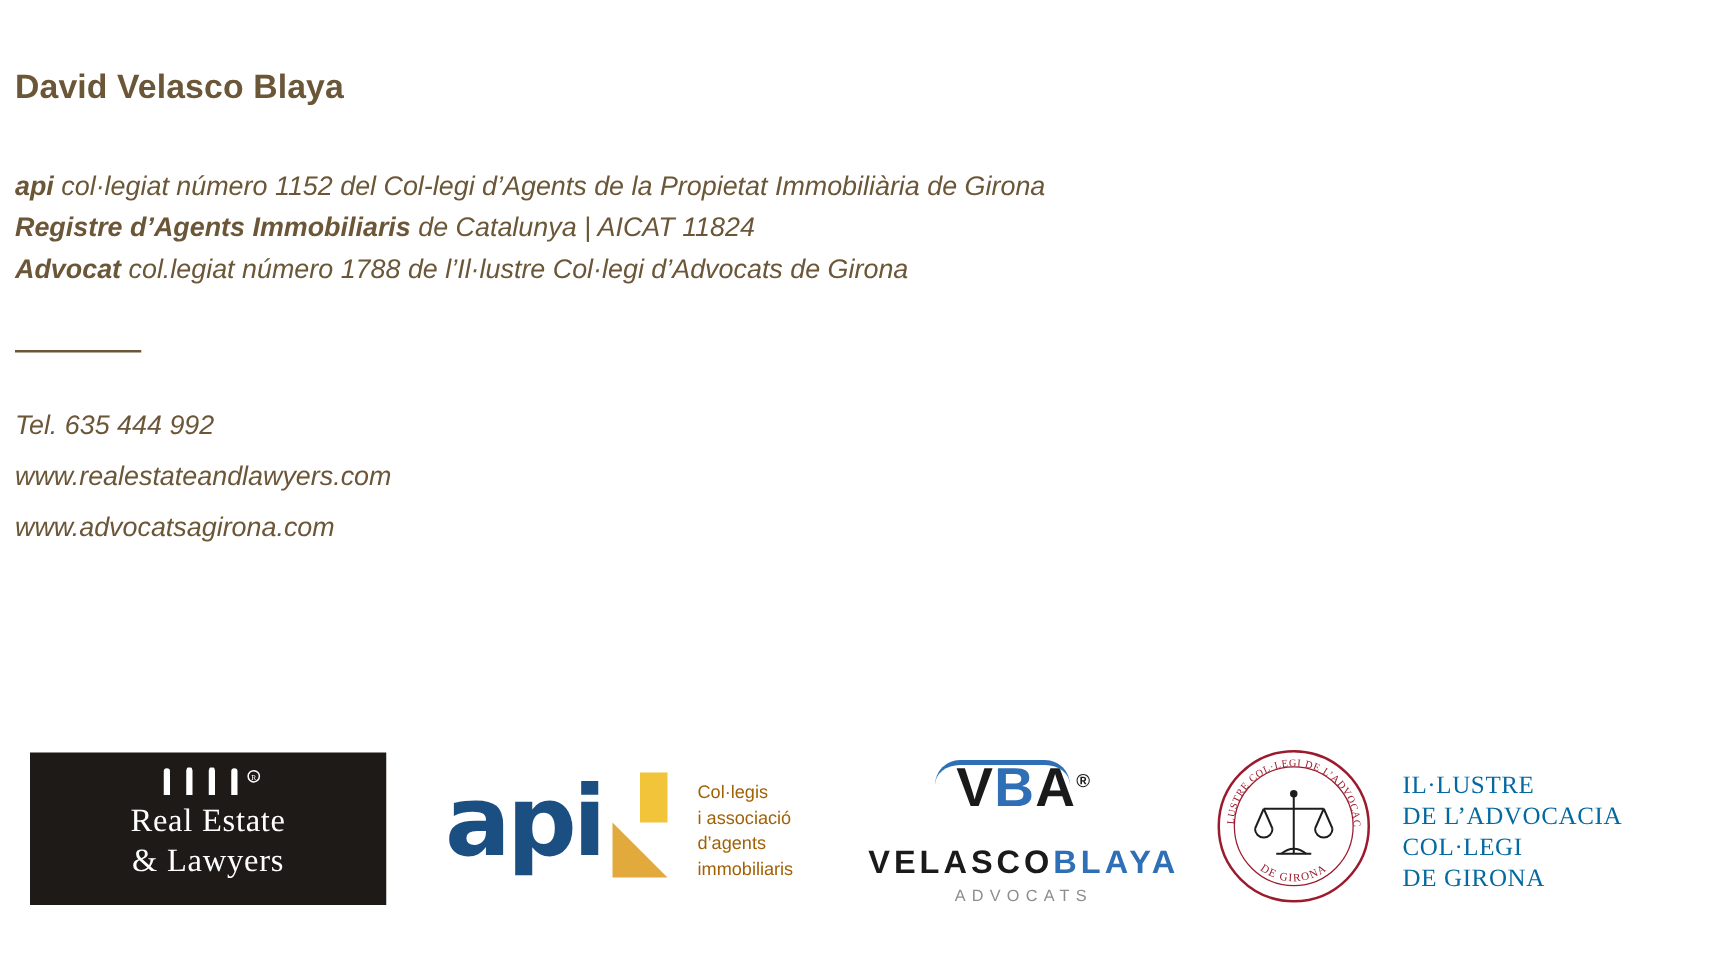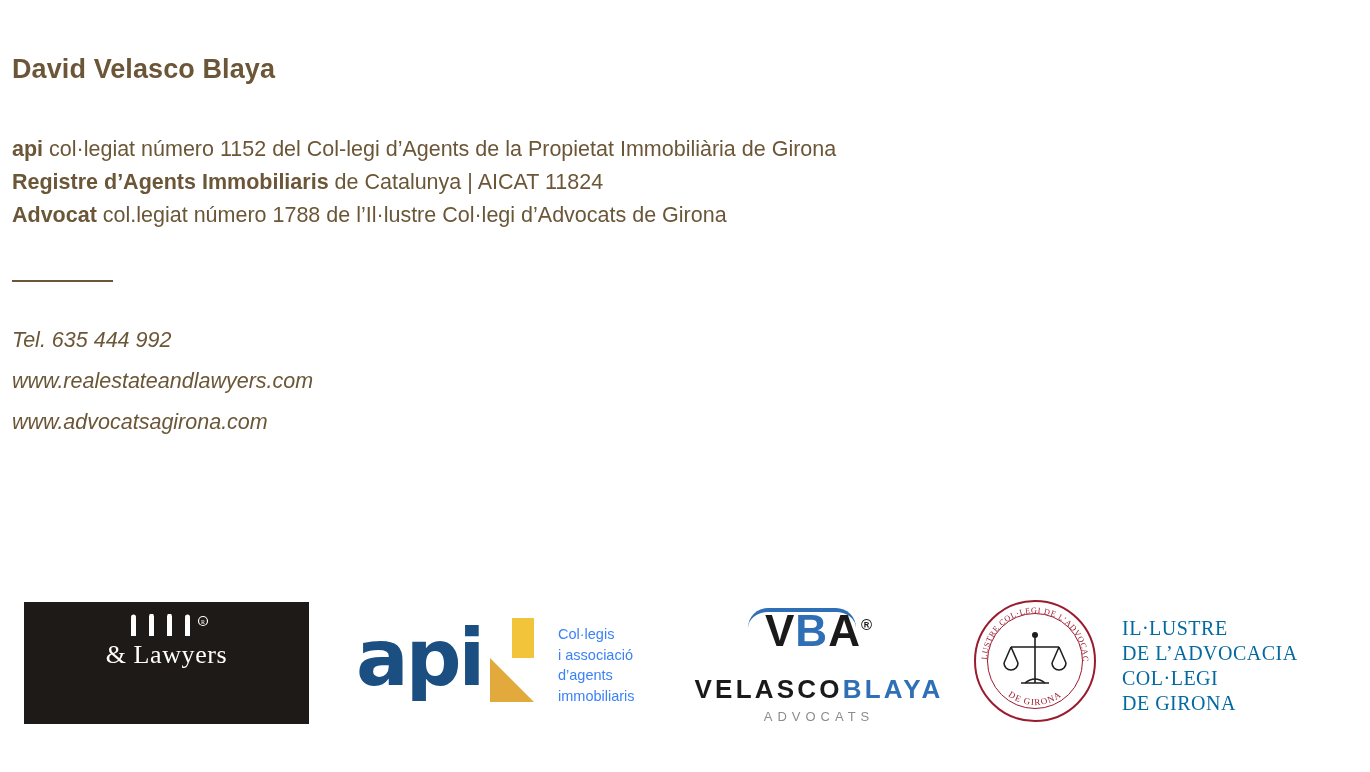--- a/index.html
+++ b/index.html
@@ -30,20 +30,21 @@
     letter-spacing: 0.1px;
   }
   .credentials {
     margin-top: 48px;
     font-size: 21.5px;
     line-height: 33px;
     color: #6b5637;
   }
   .credentials .line {
     white-space: nowrap;
+    font-style: italic;
   }
   .credentials b {
     font-weight: bold;
   }
   .rule {
     margin-top: 48px;
     width: 101px;
     height: 0;
     border-top: 2.2px solid #6b5637;
   }
@@ -124,21 +125,21 @@
     height: 0;
     border-left: 44px solid #e2a93c;
     border-top: 44px solid transparent;
   }
   .logo-api .apicap {
     position: absolute;
     left: 218px;
     top: 14px;
     font-size: 14.5px;
     line-height: 20.5px;
-    color: #3b82f6;
+    color: #a16207;
     font-family: "Liberation Sans", sans-serif;
   }
   
   .logo-vba {
     position: absolute;
     left: 640px;
     top: 8px;
     width: 310px;
     height: 116px;
     text-align: center;
@@ -277,20 +278,21 @@
           <rect x="66" y="4" width="5" height="18"></rect>
           <circle cx="14.5" cy="3" r="2.5"></circle>
           <circle cx="32.5" cy="1.6" r="2.2"></circle>
           <circle cx="50.5" cy="1.6" r="2.2"></circle>
           <circle cx="68.5" cy="3" r="2.5"></circle>
           <circle cx="84" cy="7" r="4.5" fill="none" stroke="#ffffff" stroke-width="1.2"></circle>
           <text x="84" y="10" font-size="6" text-anchor="middle" fill="#ffffff" font-family="Liberation Serif, serif">R</text>
         </g>
       </svg>
     </div>
+    <div class="l1">Real Estate</div>
     <div class="l2">&amp; Lawyers</div>
   </div>
 
   <div class="logo-api">
     <div class="goldbar"></div>
     <div class="goldtri"></div>
     <div class="apitext">api</div>
     <div class="apicap">
       <div>Col·legis</div>
       <div>i associació</div>

